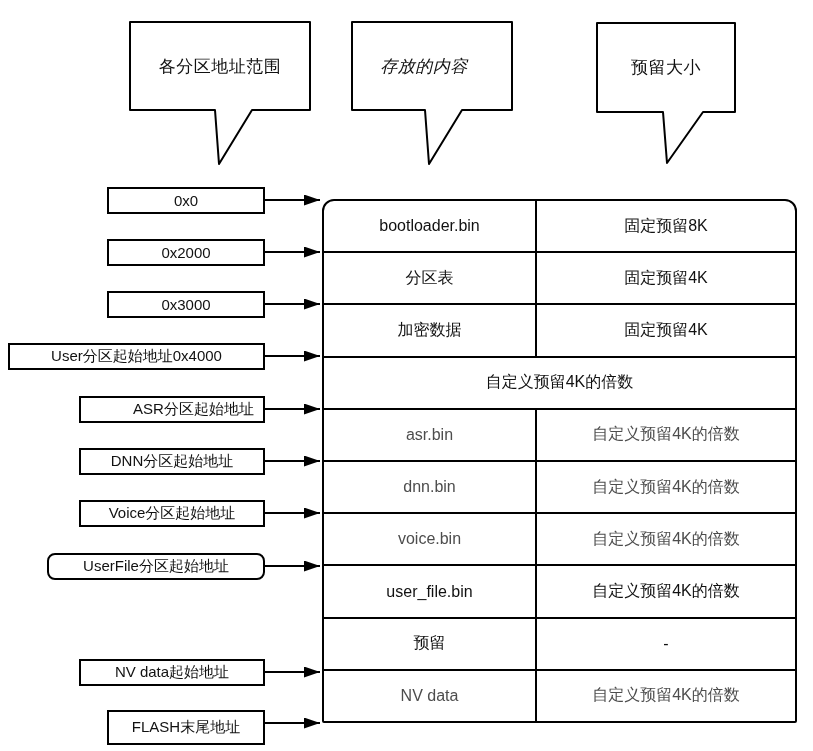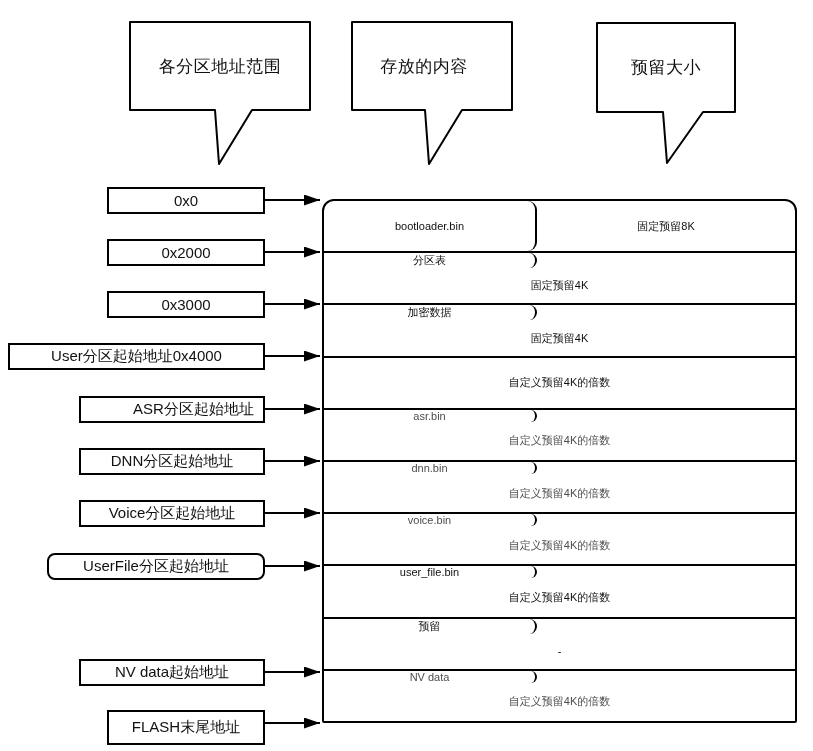--- a/index.html
+++ b/index.html
@@ -37,26 +37,25 @@
     border:2px solid var(--line,#000);
     border-radius:12px 12px 2px 2px;
     background:#fff;
     display:flex;flex-direction:column;
     overflow:hidden;
   }
   .prow{
     flex:1;
     display:flex;
   }
-  .prow + .prow{border-top:2px solid var(--line,#000);flex-direction:column;}
+  .prow + .prow{border-top:2px solid var(--line,#000);}
   .pcell{
     display:flex;align-items:center;justify-content:center;
-    font-size:11px;
+    font-size:16px;
     color:var(--ink,#000);
-    border-radius:9px;
   }
   .pcell.c-content{width:211px;border-right:2px solid var(--line,#000);}
   .pcell.c-reserved{flex:1;}
   .prow.muted .pcell{color:var(--ink-muted,#4a4a4a);}
 </style>
 </head>
 <body>
 
 <div class="canvas">
 
@@ -77,21 +76,21 @@
     <line x1="265" y1="356" x2="320" y2="356" stroke="#000" stroke-width="2" marker-end="url(#arrowhead)"></line>
     <line x1="265" y1="409" x2="320" y2="409" stroke="#000" stroke-width="2" marker-end="url(#arrowhead)"></line>
     <line x1="265" y1="461" x2="320" y2="461" stroke="#000" stroke-width="2" marker-end="url(#arrowhead)"></line>
     <line x1="265" y1="513" x2="320" y2="513" stroke="#000" stroke-width="2" marker-end="url(#arrowhead)"></line>
     <line x1="265" y1="566" x2="320" y2="566" stroke="#000" stroke-width="2" marker-end="url(#arrowhead)"></line>
     <line x1="265" y1="672" x2="320" y2="672" stroke="#000" stroke-width="2" marker-end="url(#arrowhead)"></line>
     <line x1="265" y1="723" x2="320" y2="723" stroke="#000" stroke-width="2" marker-end="url(#arrowhead)"></line>
   </svg>
 
   <div class="callout-text" style="left:130px;top:22px;width:180px;height:88px;text-align:right;">各分区地址范围</div>
-  <div class="callout-text" style="left:352px;top:22px;width:144px;height:88px;">存放的内容</div>
+  <div class="callout-text" style="left:352px;top:22px;width:144px;height:88px;font-style:italic;">存放的内容</div>
   <div class="callout-text" style="left:597px;top:23px;width:138px;height:89px;">预留大小</div>
 
   <div class="addr-label" style="left:107px;top:187px;width:158px;height:27px;">0x0</div>
   <div class="addr-label" style="left:107px;top:239px;width:158px;height:27px;">0x2000</div>
   <div class="addr-label" style="left:107px;top:291px;width:158px;height:27px;">0x3000</div>
   <div class="addr-label" style="left:8px;top:343px;width:257px;height:27px;">User分区起始地址0x4000</div>
   <div class="addr-label" style="left:79px;top:396px;width:186px;height:27px;padding-left:43px;">ASR分区起始地址</div>
   <div class="addr-label" style="left:79px;top:448px;width:186px;height:27px;">DNN分区起始地址</div>
   <div class="addr-label" style="left:79px;top:500px;width:186px;height:27px;">Voice分区起始地址</div>
   <div class="addr-label" style="left:47px;top:553px;width:218px;height:27px;border-radius:8px;">UserFile分区起始地址</div>

